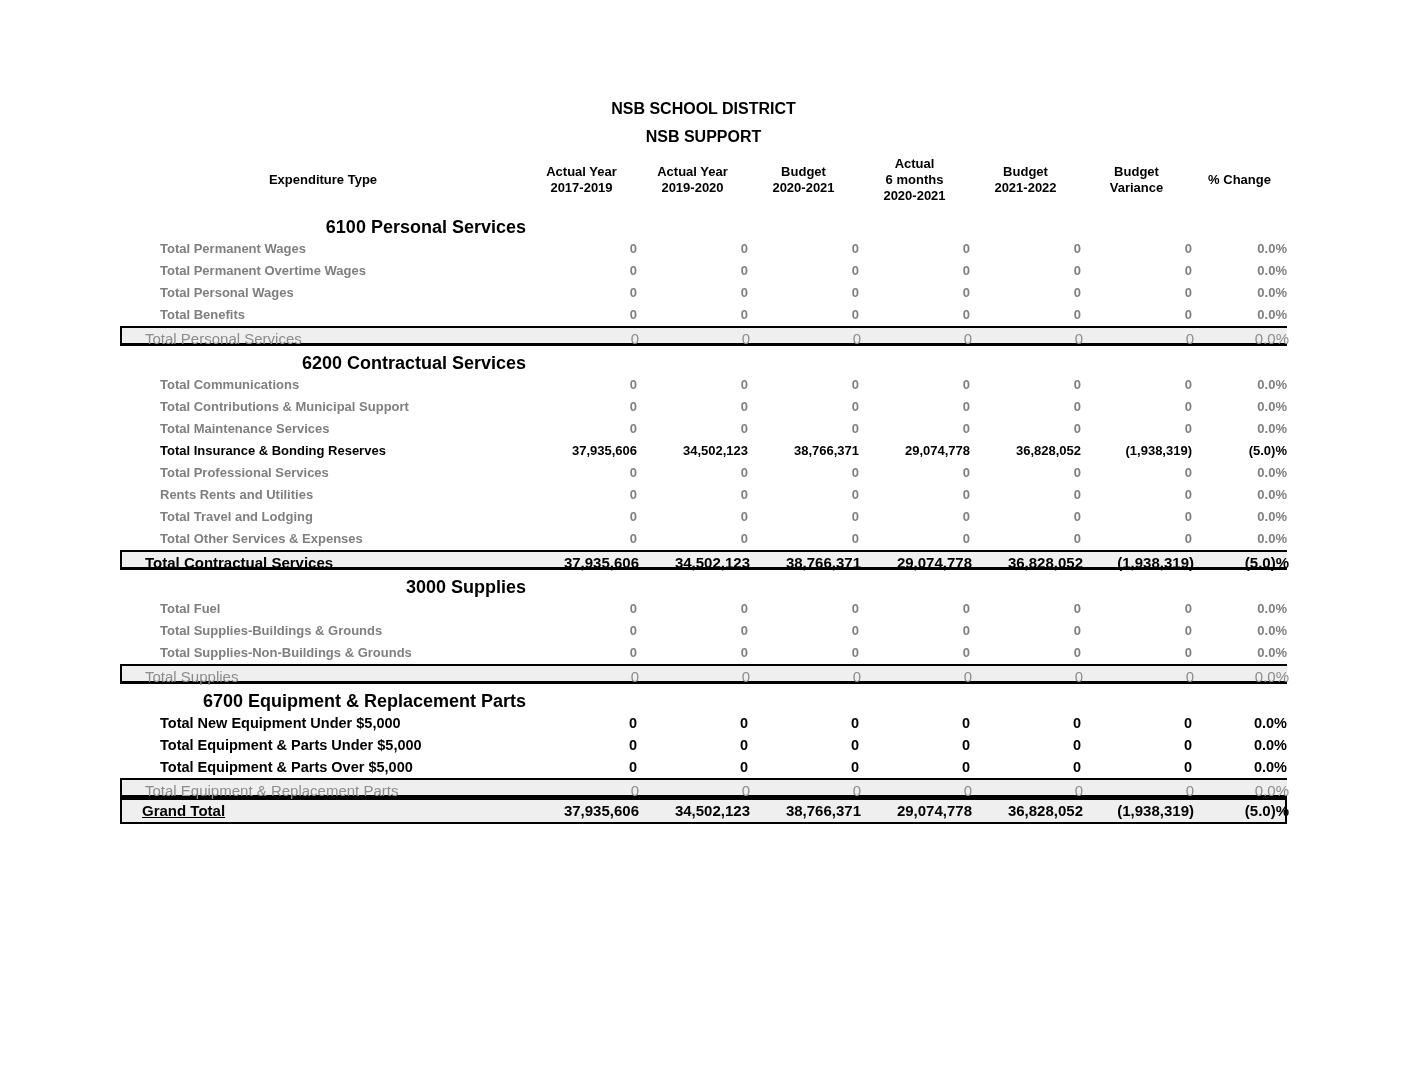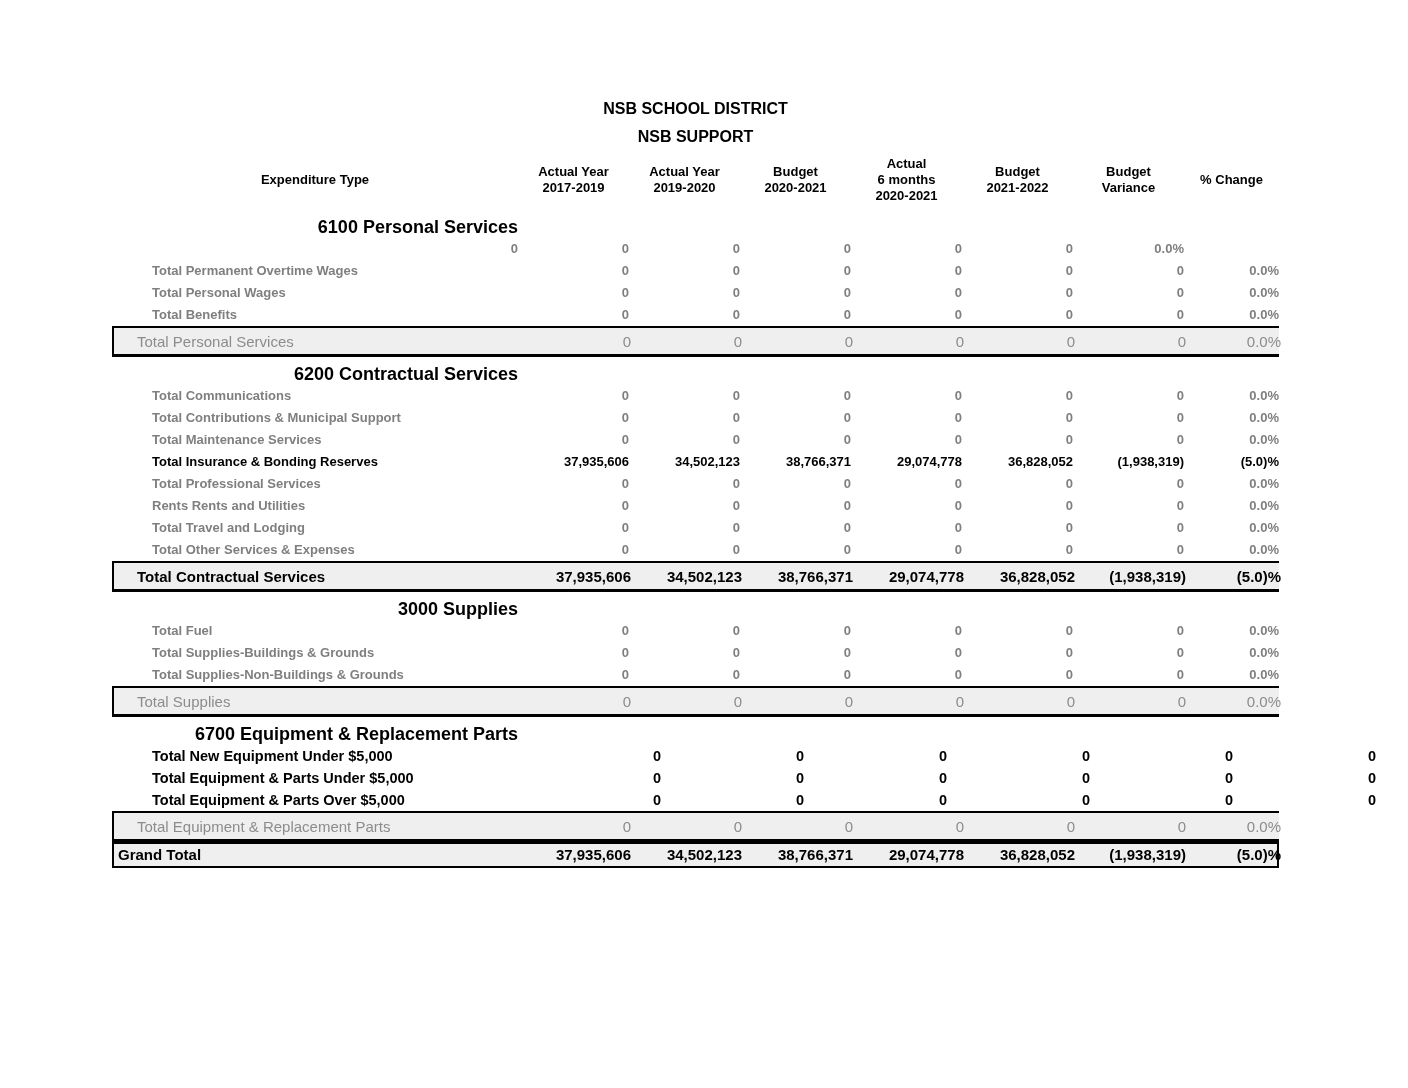--- a/index.html
+++ b/index.html
@@ -6,21 +6,21 @@
   html, body { background: #ffffff; }
   body {
     width: 1408px; height: 1088px;
     font-family: "Liberation Sans", sans-serif;
     position: relative;
     overflow: hidden;
     color: #000;
   }
   .doc {
     position: absolute;
-    left: 112px; top: 100px;
+    left: 120px; top: 100px;
     width: 1167px;
   }
   .title {
     text-align: center;
     font-weight: bold;
     font-size: 16px;
     line-height: 18px;
   }
   .title.main { margin-bottom: 10px; }
   .title.sub  { margin-bottom: 6px; }
@@ -50,45 +50,45 @@
     font-size: 18px;
     padding-left: 23px;
     text-align: right;
   }
 
   
   .detail { height: 22px; line-height: 22px; font-size: 13px; font-weight: bold; }
   .detail .label { padding-left: 40px; }
   .detail.gray    { color: var(--detail-gray); }
   .detail.bold    { color: var(--black); }
-  .detail.bold-lg { color: var(--black); font-size: 14.5px; gap: 32px; }
+  .detail.bold-lg { color: var(--black); font-size: 14.5px; }
 
   
   .subtotal {
-    height: 31px; line-height: 21px;
+    height: 20px; line-height: 21px;
     background: var(--subtotal-bg);
     border-top: 2px solid var(--border);
     border-bottom: 3px solid var(--border);
     border-left: 2px solid var(--border);
     font-size: 15px;
   }
   .subtotal .label { padding-left: 23px; }
   .subtotal.gray { color: var(--subtotal-gray); font-weight: normal; }
   .subtotal.bold { color: var(--black); font-weight: bold; }
 
   
   .grand {
     height: 26px; line-height: 22px;
     background: var(--subtotal-bg);
     border: 2px solid var(--border);
     font-size: 15px;
     font-weight: bold;
     color: var(--black);
   }
-  .grand .label { padding-left: 4px; }
+  .grand .label { padding-left: 20px; text-decoration: underline; }
 </style>
 </head>
 <body>
 
 <div class="doc">
   <div class="title main">NSB SCHOOL DISTRICT</div>
   <div class="title sub">NSB SUPPORT</div>
   <div id="budget-table">
       <div class="trow header-row">
         <div class="cell hcell">
@@ -120,20 +120,21 @@
           <div class="hline">Variance</div>
         </div>
         <div class="cell hcell">
           <div class="hline">% Change</div>
         </div>
       </div>
       <div class="trow section-row">
         <div class="cell section-label">6100 Personal Services</div>
       </div>
       <div class="trow detail gray">
+        <div class="cell label ">Total Permanent Wages</div>
         <div class="cell num">0</div>
         <div class="cell num">0</div>
         <div class="cell num">0</div>
         <div class="cell num">0</div>
         <div class="cell num">0</div>
         <div class="cell num">0</div>
         <div class="cell num">0.0%</div>
       </div>
       <div class="trow detail gray">
         <div class="cell label ">Total Permanent Overtime Wages</div>

